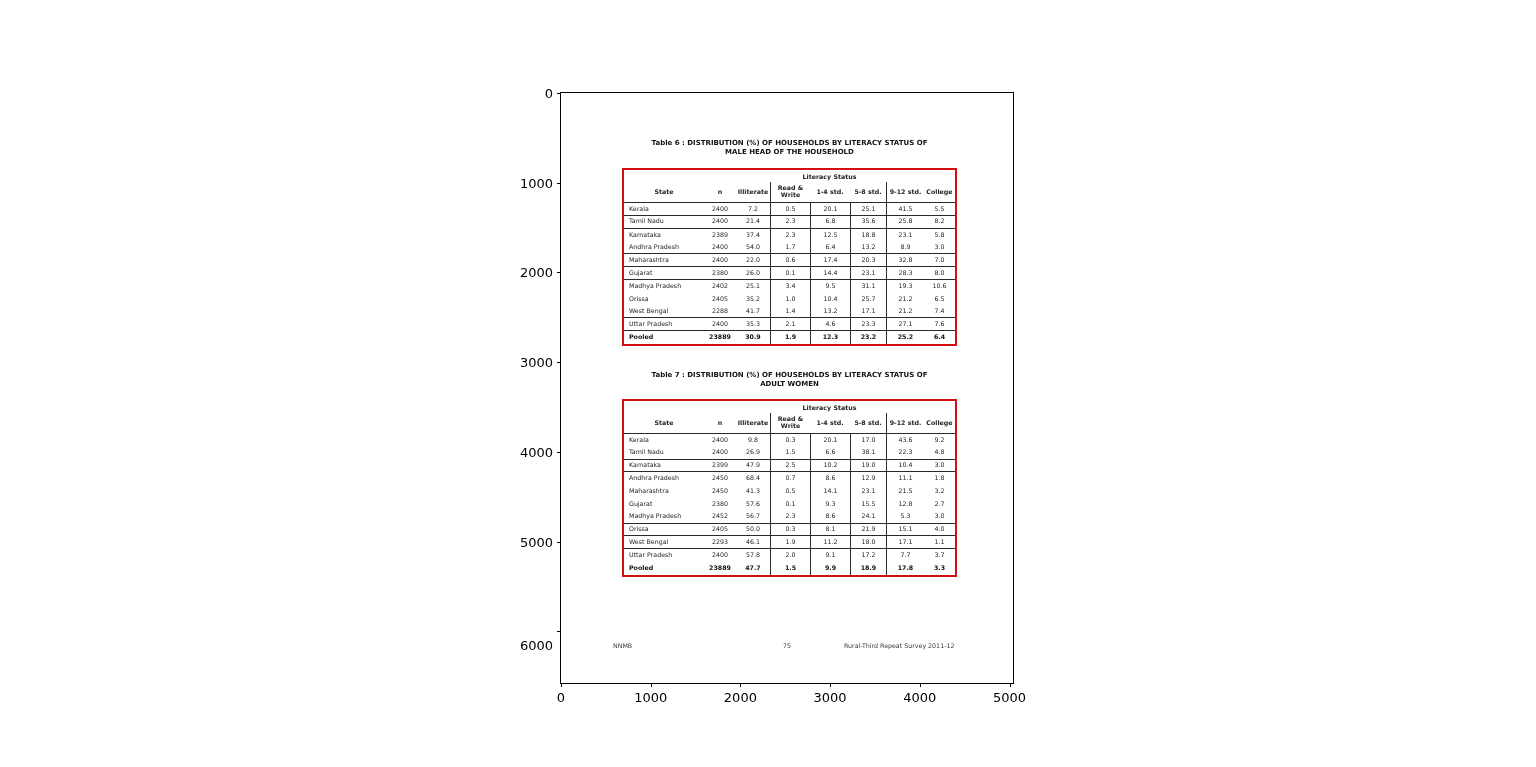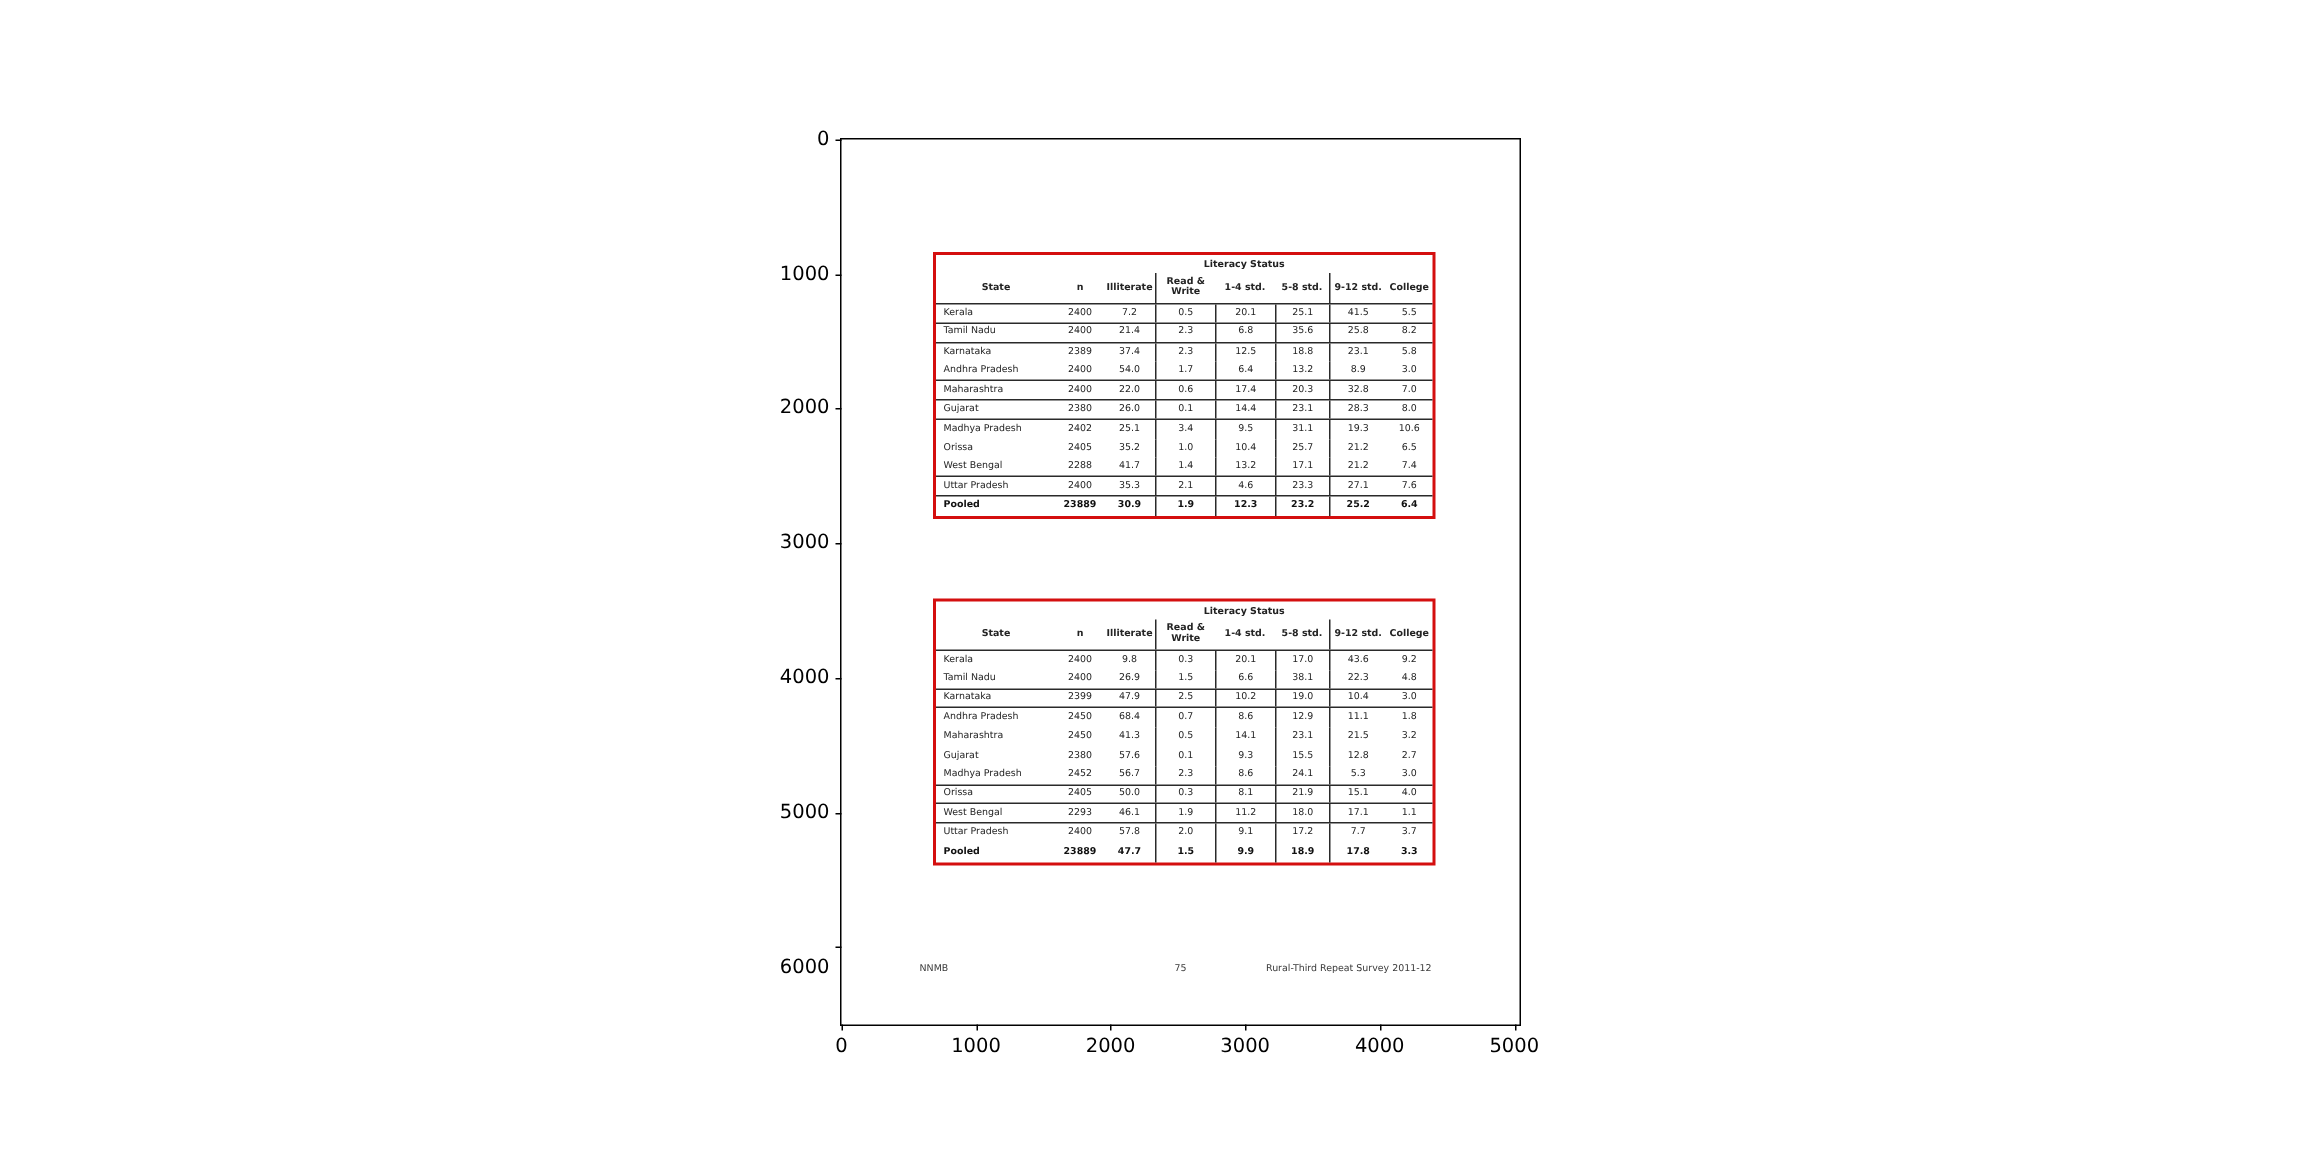--- a/index.html
+++ b/index.html
@@ -49,20 +49,24 @@
   .foot{position:absolute;top:549px;font-size:6.3px;color:#3a3a3a;white-space:nowrap;}
   #foot-left{left:52px}
   #foot-center{left:222px}
   #foot-right{left:283px}
 </style>
 </head>
 <body>
 
 <div class="plot-frame">
 
+  <div class="t-title" id="title6">
+    <div>Table 6 : DISTRIBUTION (%) OF HOUSEHOLDS BY LITERACY STATUS OF</div>
+    <div>MALE HEAD OF THE HOUSEHOLD</div>
+  </div>
 
   <div class="doc-table" id="t6" style="border-color: rgb(212, 15, 15);">
       <div class="t-row grp">
         <div class="grp-label">Literacy Status</div>
       </div>
       <div class="t-row hdr">
         <div class="c">State</div>
         <div class="c">n</div>
         <div class="c">Illiterate</div>
         <div class="c bl">Read &amp; Write</div>
@@ -176,20 +180,24 @@
         <div class="c">23889</div>
         <div class="c">30.9</div>
         <div class="c bl">1.9</div>
         <div class="c bl">12.3</div>
         <div class="c bl">23.2</div>
         <div class="c bl">25.2</div>
         <div class="c">6.4</div>
       </div>
     </div>
 
+  <div class="t-title" id="title7">
+    <div>Table 7 : DISTRIBUTION (%) OF HOUSEHOLDS BY LITERACY STATUS OF</div>
+    <div>ADULT WOMEN</div>
+  </div>
 
   <div class="doc-table" id="t7" style="border-color: rgb(212, 15, 15);">
       <div class="t-row grp">
         <div class="grp-label">Literacy Status</div>
       </div>
       <div class="t-row hdr">
         <div class="c">State</div>
         <div class="c">n</div>
         <div class="c">Illiterate</div>
         <div class="c bl">Read &amp; Write</div>

